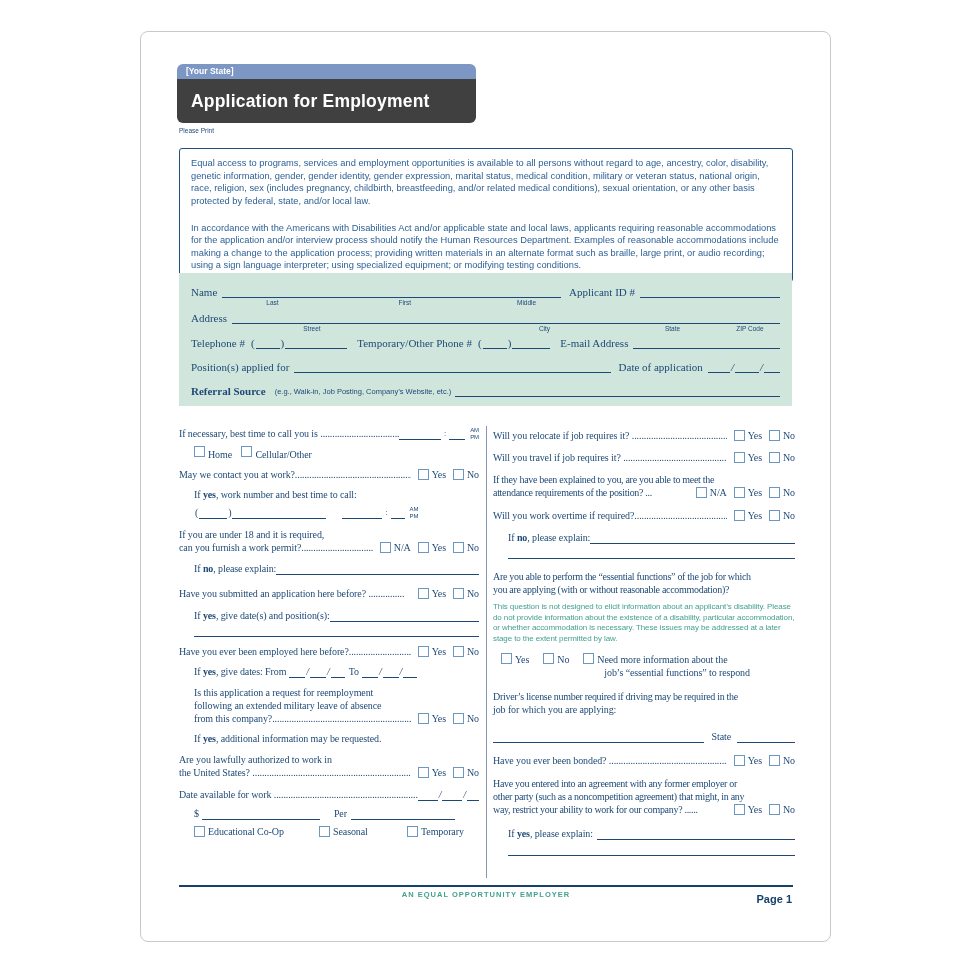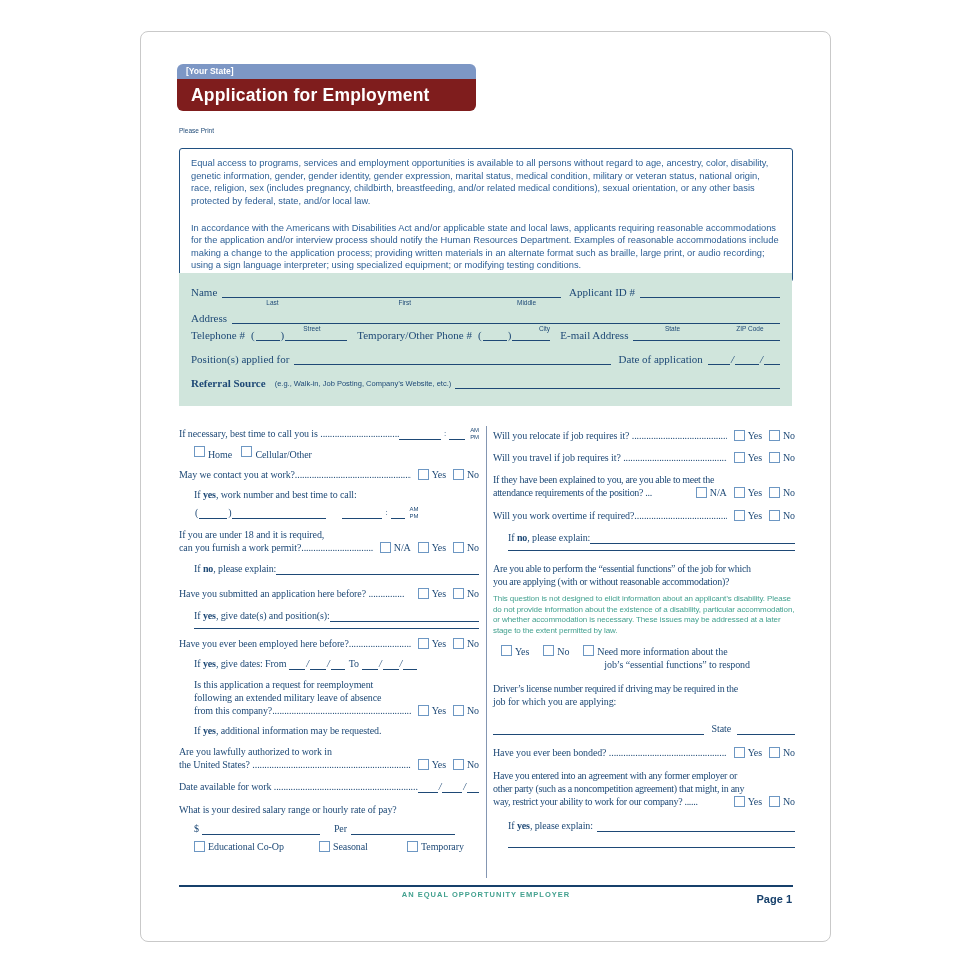--- a/index.html
+++ b/index.html
@@ -1,20 +1,20 @@
 <!DOCTYPE html>
 <html><head>
 <meta charset="utf-8">
 <style>
   html,body{margin:0;padding:0;background:#ffffff;}
   body{width:970px;height:971px;position:relative;font-family:"Liberation Serif","DejaVu Serif",serif;color:#1e4976;}
   .page{position:absolute;left:140px;top:31px;width:689px;height:909px;background:#fff;border:1px solid #c9c9c9;border-radius:8px;}
   
   .stateband{position:absolute;left:36px;top:32px;width:299px;height:15px;background:#7d97c5;border-radius:6px 6px 0 0;color:#fff;font:bold 8.5px/15px "Liberation Sans","DejaVu Sans",sans-serif;padding-left:9px;box-sizing:border-box;}
-  .titlebox{position:absolute;left:36px;top:47px;width:299px;height:32px;background:#7f1d1d;border-radius:0 0 6px 6px;color:#fff;display:flex;align-items:center;}
+  .titlebox{position:absolute;left:36px;top:47px;width:299px;height:44px;background:#404040;border-radius:0 0 6px 6px;color:#fff;display:flex;align-items:center;}
   .titlebox span{font:bold 17.5px "Liberation Sans","DejaVu Sans",sans-serif;margin-left:14px;letter-spacing:0.2px;}
   .pleaseprint{position:absolute;left:38px;top:95px;font:6.5px "Liberation Sans","DejaVu Sans",sans-serif;color:#1e4976;}
   
   .notice{position:absolute;left:38px;top:116px;width:590px;border:1px solid #205081;border-radius:3px;padding:8px 11px 9px 11px;font:9.3px/1.36 "Liberation Sans","DejaVu Sans",sans-serif;color:#2d5f95;}
   .notice p{margin:0;}
   .notice p + p{margin-top:14px;}
   
   .panel{position:absolute;left:38px;top:241px;width:613px;height:133px;background:#d0e5dc;box-sizing:border-box;padding:13px 12px 0 12px;font-size:11px;}
   .frow{display:flex;align-items:flex-end;}
   .flabel{white-space:nowrap;margin-right:5px;}
@@ -45,21 +45,21 @@
   .sl{margin:0 1px;font-style:italic;}
   .tc1{width:140px;display:inline-flex;align-items:flex-end;}
   .tc2{width:88px;display:inline-flex;align-items:flex-end;}
   .tc3{flex:1;display:inline-flex;align-items:flex-end;}
   .disc{font:8px/1.32 "Liberation Sans","DejaVu Sans",sans-serif;color:#43a18f;margin-top:6px;}
   .need{display:inline-block;vertical-align:top;}
   .need i{display:block;font-style:normal;}
   .need i + i{padding-left:7px;}
   
   .mt3{margin-top:3px;}.mt5{margin-top:5px;}.mt6{margin-top:6px;}.mt7{margin-top:7px;}.mt8{margin-top:8px;}
-  .mt9{margin-top:9px;}.mt10{margin-top:10px;}.mt11{margin-top:11px;}.mt12{margin-top:12px;}.mt13{margin-top:5px;text-align:right;}.mt14{margin-top:14px;}
+  .mt9{margin-top:9px;}.mt10{margin-top:10px;}.mt11{margin-top:11px;}.mt12{margin-top:12px;}.mt13{margin-top:13px;text-align:right;}.mt14{margin-top:14px;}
   
   .footline{position:absolute;left:38px;top:853px;width:614px;border-top:2px solid #17406b;}
   .eoe{position:absolute;left:38px;top:858px;width:614px;text-align:center;font:bold 7.5px "Liberation Sans","DejaVu Sans",sans-serif;color:#43a18f;letter-spacing:1px;}
   .pagenum{position:absolute;right:38px;top:861px;font:bold 11px "Liberation Sans","DejaVu Sans",sans-serif;color:#17406b;}
 </style>
 </head>
 <body>
 
 <div class="page">
 
@@ -231,21 +231,20 @@
         <span class="cbl">No</span>
     </div>
     <div class="q mt9">
       <span class="qt">Date available for work ..............................................................</span>
       <span class="seg" style="width:20px"></span>
         <span class="sl">/</span>
       <span class="seg" style="width:20px"></span>
         <span class="sl">/</span>
       <span class="seg" style="width:12px"></span>
     </div>
-    <div class="nw mt10">What is your desired salary range or hourly rate of pay?</div>
     <div class="q ind mt6">
       <span>$</span>
       <span class="seg" style="width:118px;margin:0 14px 0 3px"></span>
       <span>Per</span>
       <span class="seg" style="width:104px;margin-left:4px"></span>
     </div>
     <div class="q mt5">
       <span class="tc1">
           <span class="cb first" style="margin-left:15px"></span>
           <span class="cbl">Educational Co-Op</span>

